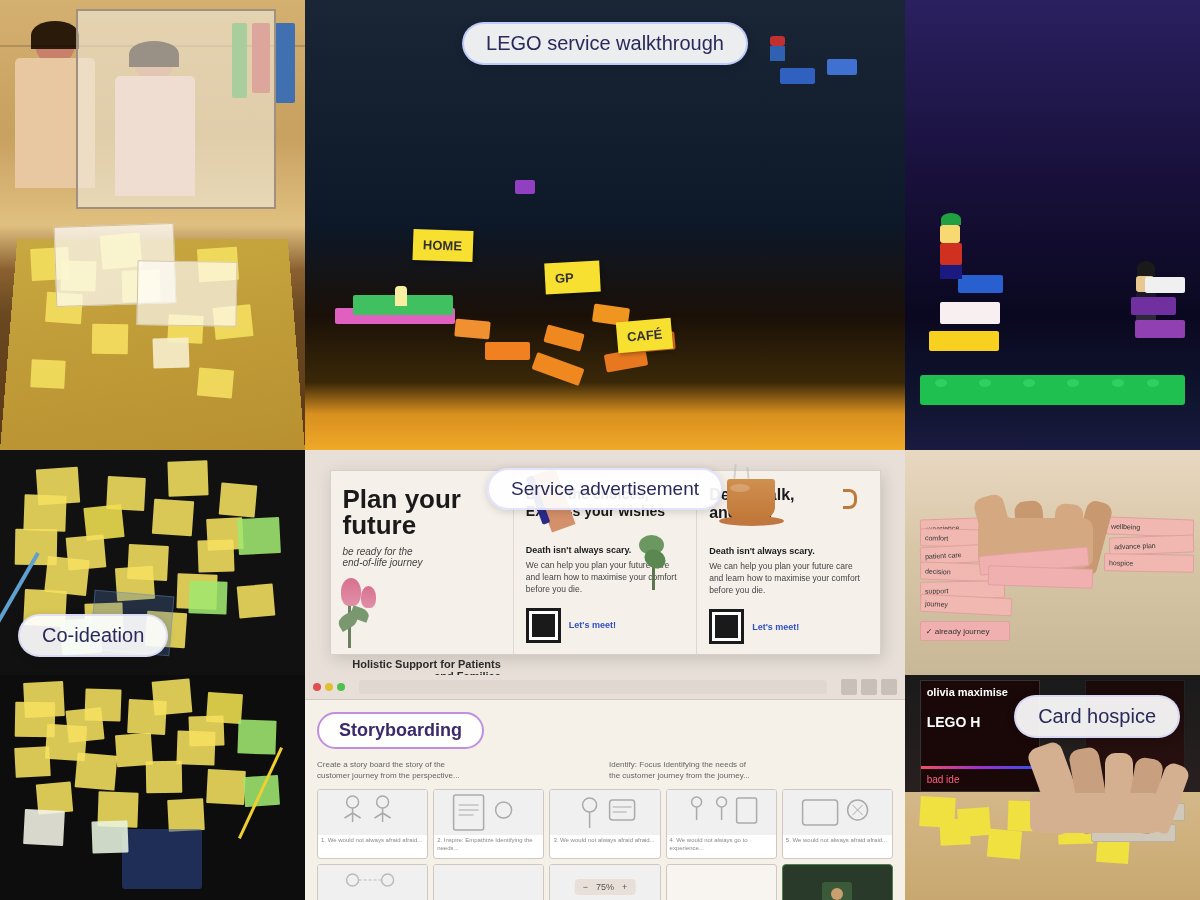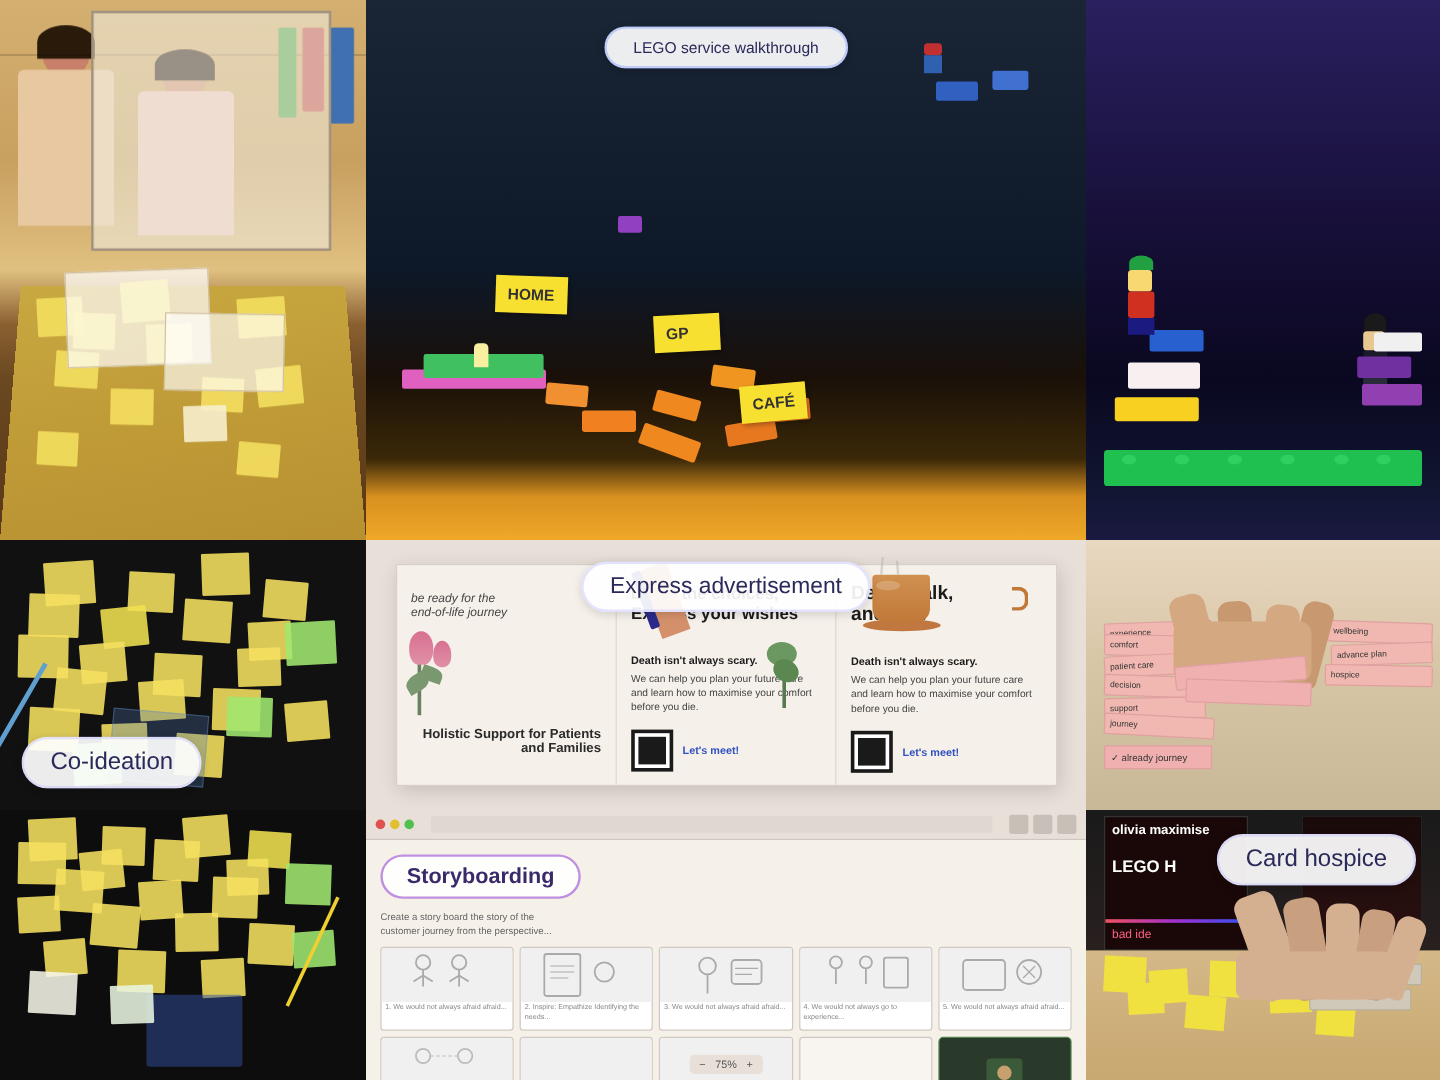--- a/index.html
+++ b/index.html
@@ -223,21 +223,21 @@
       </div>
 
       <div class="postit" style="bottom:35%;left:40%;--rot:-3deg;transform:rotate(-3deg);font-size:13px;font-weight:600;color:#333;padding:8px 10px;min-width:55px;">
         <span>GP</span>
       </div>
       <div class="postit" style="bottom:42%;left:18%;--rot:2deg;transform:rotate(2deg);font-size:13px;font-weight:600;color:#333;padding:8px 10px;min-width:60px;">HOME</div>
       <div class="postit" style="bottom:22%;left:52%;--rot:-5deg;transform:rotate(-5deg);font-size:13px;font-weight:600;color:#333;padding:8px 10px;min-width:55px;">CAFÉ</div>
 
       <div style="position:absolute;top:40%;left:35%;width:20px;height:14px;background:#9040c0;border-radius:2px;"></div>
 
-      <div class="label-bubble" style="top:22px;left:50%;transform:translateX(-50%);font-size:13px;border:2px solid rgba(160,180,255,0.6);">
+      <div class="label-bubble" style="top:22px;left:50%;transform:translateX(-50%);font-size:20px;border:2px solid rgba(160,180,255,0.6);">
         <span>LEGO service walkthrough</span>
       </div>
     </div>
   </div>
 
   <div class="cell cell-3">
     <div class="image-sim">
       <div style="position:absolute;inset:0;background:linear-gradient(180deg,#2a2060 0%,#18103a 40%,#0a0820 70%,#101530 90%,#1a1a40 100%);"></div>
 
       <div style="position:absolute;bottom:10%;left:5%;right:5%;height:30px;background:#20c050;border-radius:3px;"></div>
@@ -321,20 +321,21 @@
 
   <div class="cell cell-5">
     <div class="image-sim" style="position:relative;">
 
       <div style="position:absolute;inset:0;background:#e8e0d8;display:flex;align-items:center;justify-content:center;padding:10px;">
 
         <div style="width:95%;height:90%;background:#f5f0ea;display:flex;border:1px solid #d8d0c8;box-shadow:2px 4px 15px rgba(0,0,0,0.15);">
 
           <div style="flex:1;padding:15px 12px;border-right:1px solid #e0d8d0;display:flex;flex-direction:column;justify-content:space-between;">
             <div>
+              <div style="font-size:26px;font-weight:900;color:#1a1a1a;line-height:1.0;">Plan your<br>future</div>
               <div style="font-size:10px;color:#444;margin-top:8px;font-style:italic;">be ready for the<br>end-of-life journey</div>
 
               <div style="margin:10px 0;position:relative;height:70px;">
                 <div style="position:absolute;left:5px;bottom:0;width:3px;height:55px;background:#6a8060;"></div>
                 <div style="position:absolute;left:-5px;bottom:20px;width:20px;height:14px;background:#7a9870;border-radius:50% 0;transform:rotate(-30deg);"></div>
                 <div style="position:absolute;left:8px;bottom:28px;width:18px;height:12px;background:#7a9870;border-radius:0 50%;transform:rotate(20deg);"></div>
                 <div style="position:absolute;left:-2px;top:0;width:20px;height:28px;background:linear-gradient(180deg,#d87090,#e090a8);border-radius:50% 50% 40% 40%;"></div>
                 <div style="position:absolute;left:18px;top:8px;width:15px;height:22px;background:linear-gradient(180deg,#d87090,#e090a8);border-radius:50% 50% 40% 40%;"></div>
               </div>
               <div style="font-size:11px;color:#2a2a2a;font-weight:600;margin-top:5px;text-align:right;">Holistic Support for Patients and Families</div>
@@ -389,21 +390,21 @@
               <div style="width:35px;height:35px;background:#1a1a1a;position:relative;flex-shrink:0;">
                 <div style="position:absolute;inset:3px;border:3px solid #fff;"></div>
               </div>
               <div style="font-size:9px;color:#3050c0;font-weight:600;">Let's meet!</div>
             </div>
           </div>
         </div>
       </div>
 
       <div class="label-bubble" style="top:18px;left:50%;transform:translateX(-50%);font-size:19px;">
-        <span>Express advertisement</span>
+        <span>Service advertisement</span>
       </div>
     </div>
   </div>
 
   <div class="cell cell-6">
     <div class="image-sim">
       <div style="position:absolute;inset:0;background:linear-gradient(180deg,#e8d8c0 0%,#d4c0a0 60%,#c8b090 100%);"></div>
 
       <div style="position:absolute;bottom:0;left:0;right:0;height:60%;background:linear-gradient(180deg,#d8c8a8,#c8b898);"></div>
 
@@ -488,20 +489,21 @@
 
         <div style="padding:12px;overflow:hidden;">
           
           <div style="background:rgba(255,255,255,0.9);border:2px solid #c090e0;border-radius:30px;padding:6px 20px;display:inline-block;margin-bottom:10px;">
             <span style="font-size:18px;font-weight:600;color:#3a2a6a;">Storyboarding</span>
           </div>
 
           
           <div style="display:flex;gap:8px;margin-bottom:8px;font-size:8px;color:#666;">
             <div style="flex:1;line-height:1.4;">Create a story board the story of the<br>customer journey from the perspective...</div>
+            <div style="flex:1;line-height:1.4;">Identify: Focus Identifying the needs of<br>the customer journey from the journey...</div>
           </div>
 
           
           <div style="display:grid;grid-template-columns:repeat(5,1fr);gap:5px;">
 
             <div style="background:#fff;border:1px solid #d0c8c0;border-radius:3px;height:70px;overflow:hidden;">
               <div style="height:45px;background:#f0f0f0;position:relative;">
                 
                 <svg width="100%" height="100%" viewBox="0 0 80 45">
                   <circle cx="20" cy="12" r="6" fill="none" stroke="#aaa" stroke-width="1.5"></circle>

